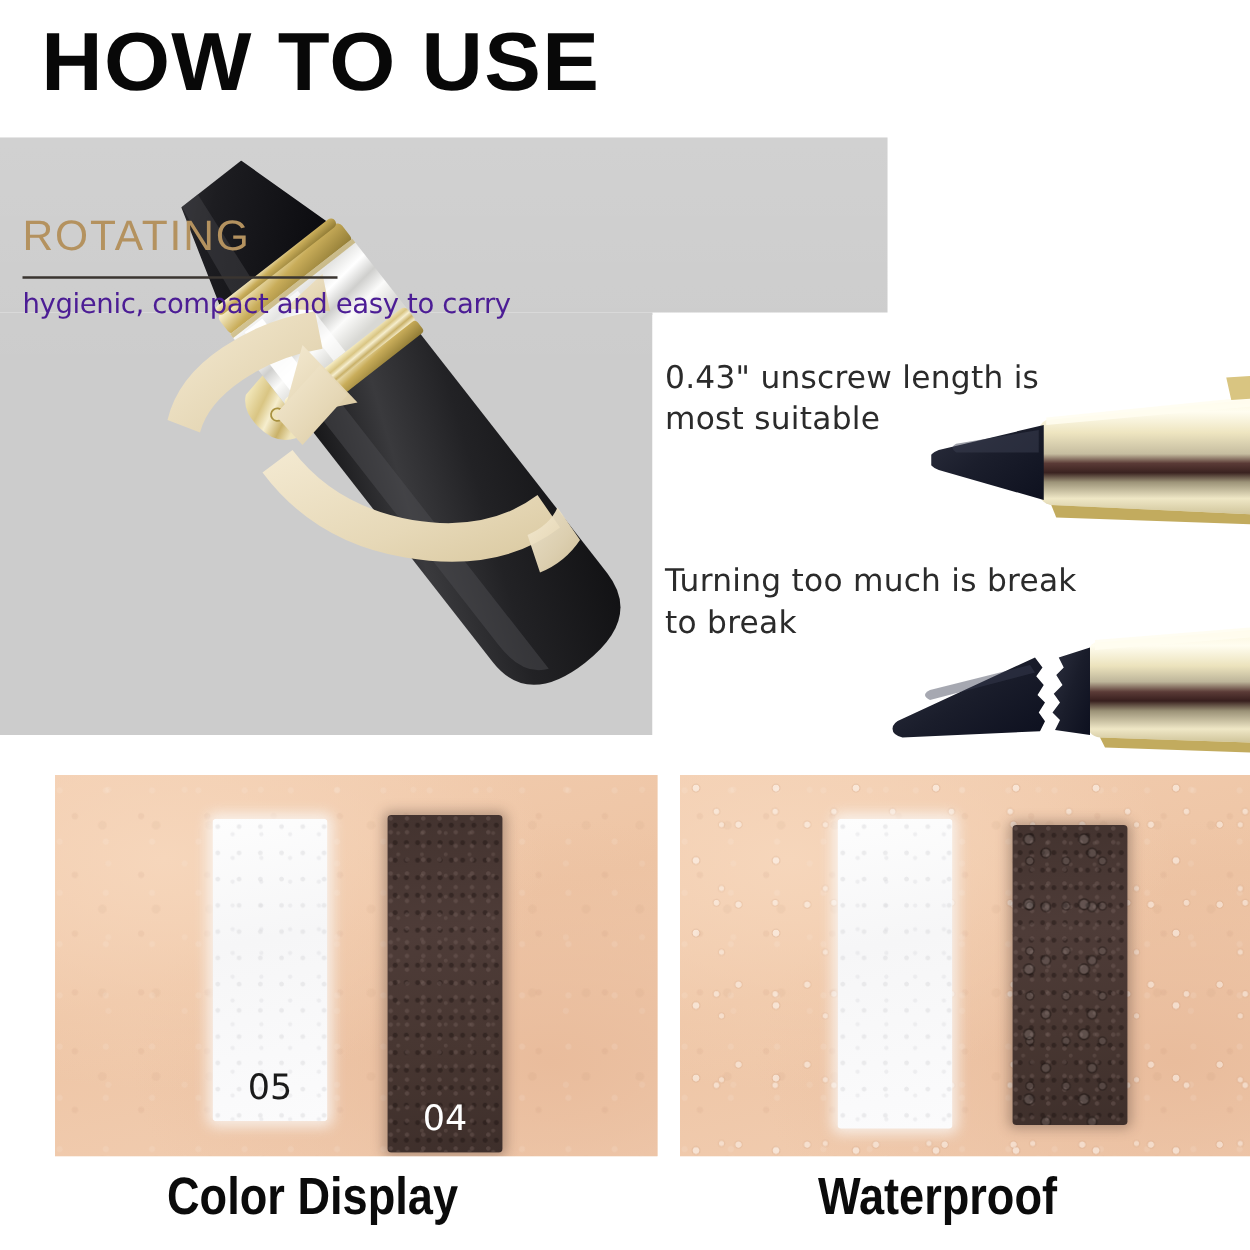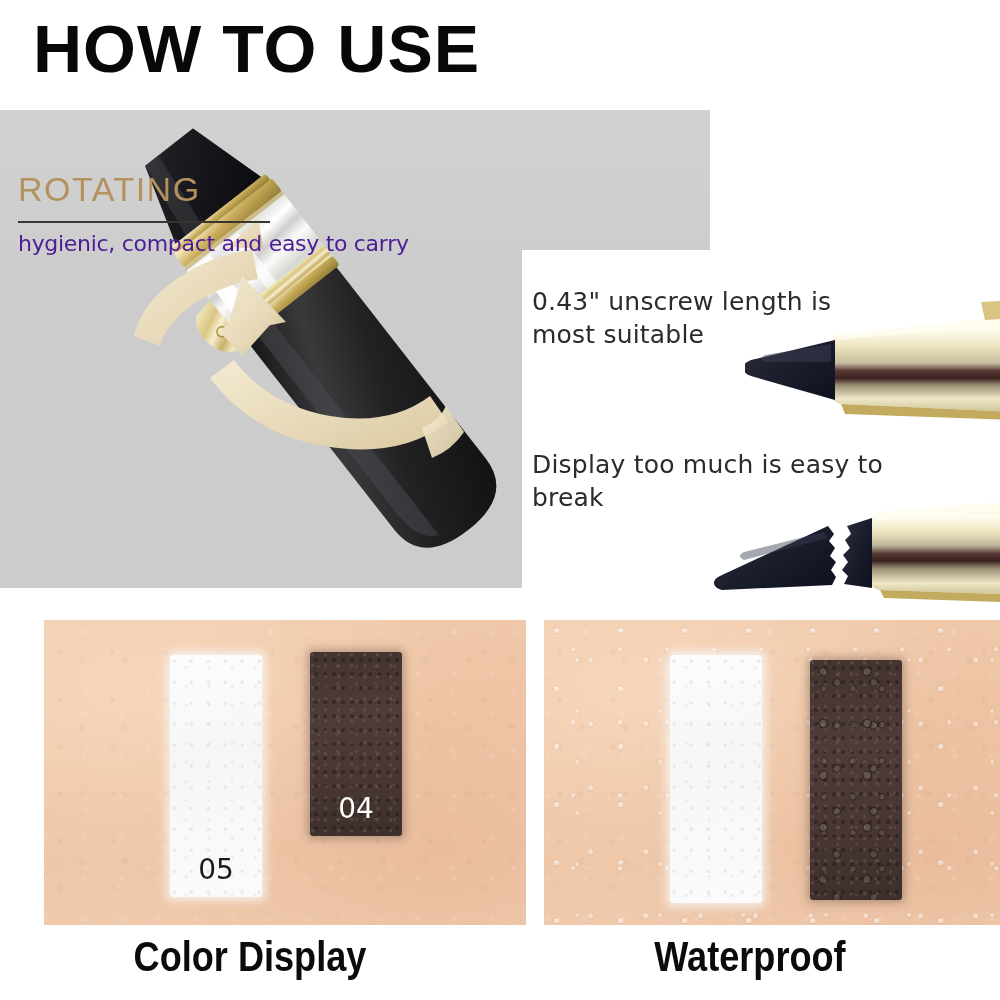--- a/index.html
+++ b/index.html
@@ -321,28 +321,28 @@
     <path d="M176 14 L300 4 L300 12 L176 22 Z" fill="#fffdf0" opacity=".85"></path>
     <path d="M180 92 L300 96 L300 104 L184 100 Z" fill="#c2ab5e"></path>
 
     <path d="M172 20 L172 90 L144 86 l4 -8 l-6 -6 l6 -8 l-5 -7 l7 -7 l-5 -8 l6 -6 l-4 -8 Z" fill="url(#gTip3)"></path>
 
     <path d="M128 28 l6 8 l-5 7 l6 7 l-5 8 l6 6 l-5 8 l5 7 l-4 8 L22 92 q-8 -2 -8 -7 q0 -5 8 -8 Z" fill="url(#gTip3)"></path>
     <path d="M124 34 l4 6 L44 62 q-8 -4 0 -8 Z" fill="#3a3e51" opacity=".45"></path>
   </svg>
 
   <div id="unscrew-text" class="right-text">0.43" unscrew length is most suitable</div>
-  <div id="break-text" class="right-text">Display too much is easy to break</div>
+  <div id="break-text" class="right-text">Turning too much is break to break</div>
 
   <div id="panel-color" class="swatch-panel">
     <div class="skin"></div>
     <div class="swatch swatch-white" style="left:126px;top:35px;width:92px;height:242px;">
       <div class="swatch-num num-dark">05</div>
     </div>
-    <div class="swatch swatch-dark" style="left:266px;top:32px;width:92px;height:184px;">
+    <div class="swatch swatch-dark" style="left:266px;top:32px;width:92px;height:270px;">
       <div class="swatch-num num-light">04</div>
     </div>
   </div>
   <div id="caption-color" class="panel-caption">Color Display</div>
 
   <div id="panel-water" class="swatch-panel">
     <div class="skin"></div>
     <div class="droplets"></div>
     <div class="swatch swatch-white" style="left:126px;top:35px;width:92px;height:248px;">
       <div class="swatch-num num-dark"></div>

